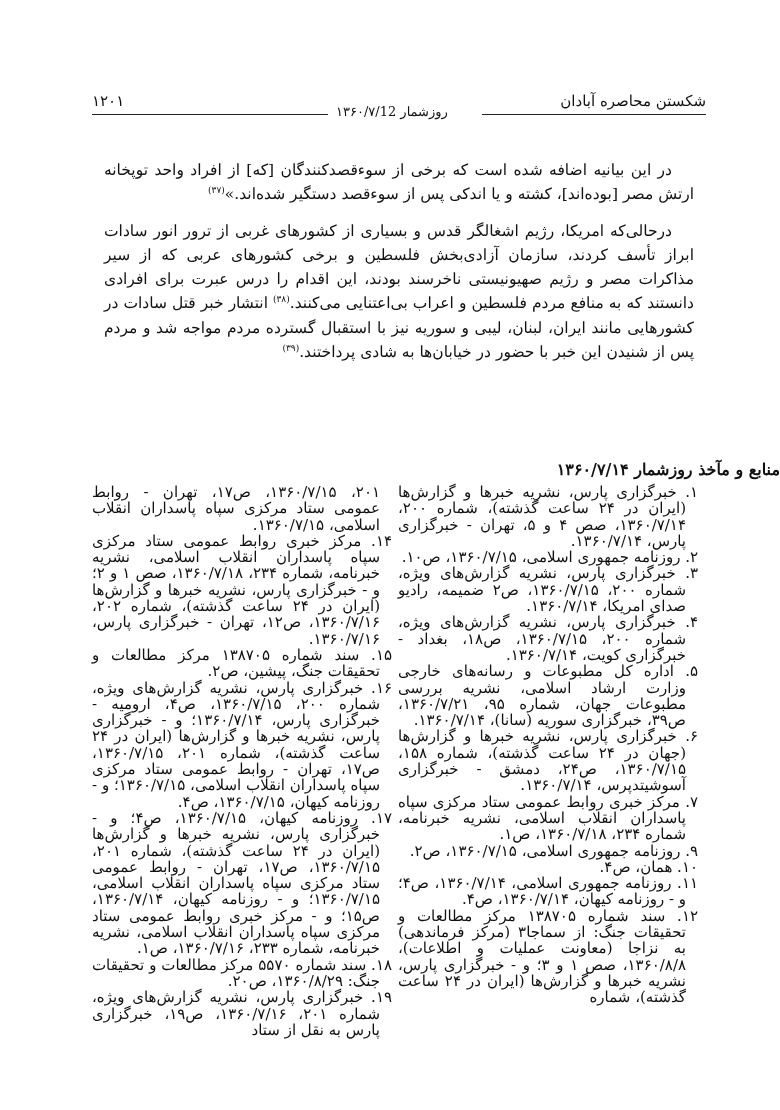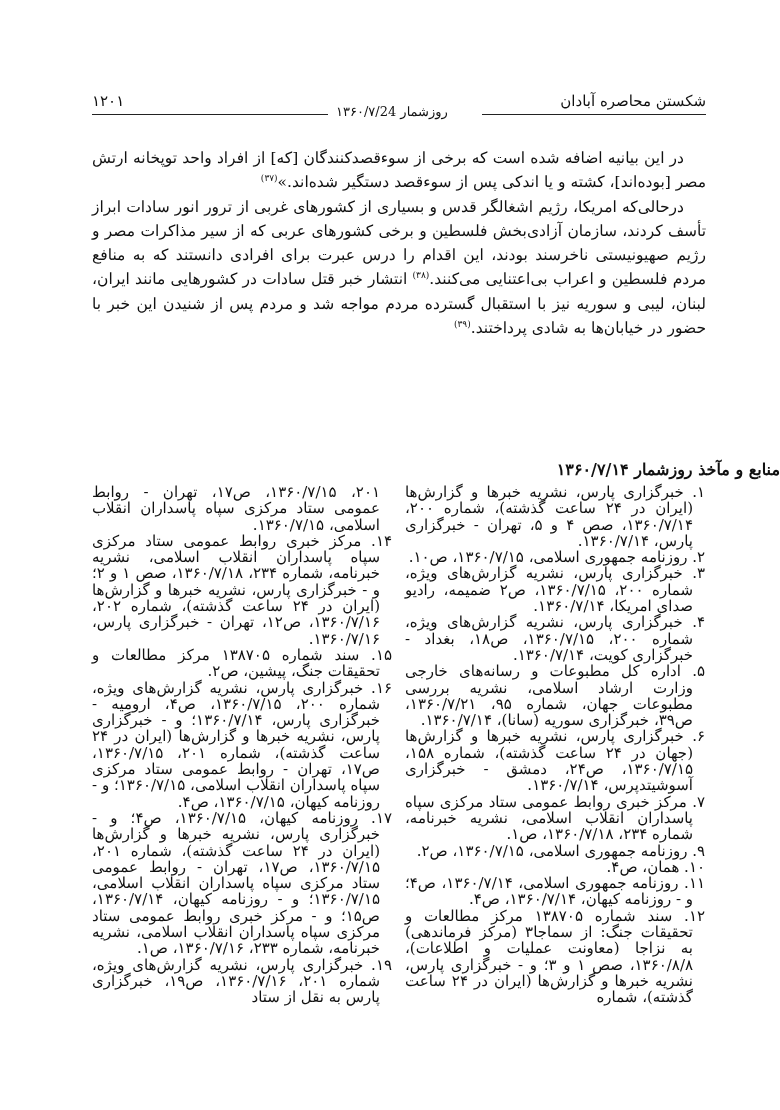--- a/index.html
+++ b/index.html
@@ -23,44 +23,44 @@
   .header .rule-left { left:0; width:236px; }
   .header .rule-right { left:390px; width:224px; }
   .header .diary-label {
     position:absolute; left:244px; top:12px; font-size:13px; direction:rtl;
   }
   .body-text {
     position:absolute; left:92px; top:146px; width:614px;
     font-size:15.5px; line-height:24.3px; text-align:justify;
     text-align-last:right;
   }
-  .body-text p { margin:0; text-indent:22px; }
+  .body-text p { margin:12px; text-indent:22px; }
   .body-text p.first { text-indent:22px; }
   sup { font-size:9px; vertical-align:6px; line-height:0; }
   .refs-title {
     position:absolute; left:0; width:780px; top:460px; text-align:right;
     font-size:16px; font-weight:bold;
   }
   .refs {
     position:absolute; top:484px; width:300px;
     font-size:15px; line-height:16.3px; text-align:justify;
   }
-  .refs.right { right:75px; }
+  .refs.right { right:82px; }
   .refs.left { left:92px; }
   .ref { padding-right:12px; text-indent:-12px; margin:0; }
   .ref.cont { padding-right:12px; text-indent:0; }
 </style>
 </head>
 <body>
 
 <div class="header">
   <span class="book-title">شکستن محاصره آبادان</span>
   <span class="page-number">۱۲۰۱</span>
   <div class="rule rule-left"></div>
-  <span class="diary-label">روزشمار ۱۳۶۰/۷/24</span>
+  <span class="diary-label">روزشمار ۱۳۶۰/۷/12</span>
   <div class="rule rule-right"></div>
 </div>
 
 <div class="body-text">
   <p class="first"><span>در این بیانیه اضافه شده است که برخی از سوءقصدکنندگان [که] از افراد واحد توپخانه ارتش مصر [بوده‌اند]، کشته و یا اندکی پس از سوءقصد دستگیر شده‌اند.»</span><sup>(۳۷)</sup></p>
   <p><span>درحالی‌که امریکا، رژیم اشغالگر قدس و بسیاری از کشورهای غربی از ترور انور سادات ابراز تأسف کردند، سازمان آزادی‌بخش فلسطین و برخی کشورهای عربی که از سیر مذاکرات مصر و رژیم صهیونیستی ناخرسند بودند، این اقدام را درس عبرت برای افرادی دانستند که به منافع مردم فلسطین و اعراب بی‌اعتنایی می‌کنند.</span><sup>(۳۸)</sup><span> انتشار خبر قتل سادات در کشورهایی مانند ایران، لبنان، لیبی و سوریه نیز با استقبال گسترده مردم مواجه شد و مردم پس از شنیدن این خبر با حضور در خیابان‌ها به شادی پرداختند.</span><sup>(۳۹)</sup></p>
 </div>
 
 <div class="refs-title">منابع و مآخذ روزشمار ۱۳۶۰/۷/۱۴</div>
 
@@ -77,14 +77,15 @@
   <p class="ref">۱۱. روزنامه جمهوری اسلامی، ۱۳۶۰/۷/۱۴، ص۴؛ و - روزنامه کیهان، ۱۳۶۰/۷/۱۴، ص۴.</p>
   <p class="ref">۱۲. سند شماره ۱۳۸۷۰۵ مرکز مطالعات و تحقیقات جنگ: از سماجا۳ (مرکز فرماندهی) به نزاجا (معاونت عملیات و اطلاعات)، ۱۳۶۰/۸/۸، صص ۱ و ۳؛ و - خبرگزاری پارس، نشریه خبرها و گزارش‌ها (ایران در ۲۴ ساعت گذشته)، شماره</p>
 </div>
 
 <div class="refs left">
   <p class="ref cont">۲۰۱، ۱۳۶۰/۷/۱۵، ص۱۷، تهران - روابط عمومی ستاد مرکزی سپاه پاسداران انقلاب اسلامی، ۱۳۶۰/۷/۱۵.</p>
   <p class="ref">۱۴. مرکز خبری روابط عمومی ستاد مرکزی سپاه پاسداران انقلاب اسلامی، نشریه خبرنامه، شماره ۲۳۴، ۱۳۶۰/۷/۱۸، صص ۱ و ۲؛ و - خبرگزاری پارس، نشریه خبرها و گزارش‌ها (ایران در ۲۴ ساعت گذشته)، شماره ۲۰۲، ۱۳۶۰/۷/۱۶، ص۱۲، تهران - خبرگزاری پارس، ۱۳۶۰/۷/۱۶.</p>
   <p class="ref">۱۵. سند شماره ۱۳۸۷۰۵ مرکز مطالعات و تحقیقات جنگ، پیشین، ص۲.</p>
   <p class="ref">۱۶. خبرگزاری پارس، نشریه گزارش‌های ویژه، شماره ۲۰۰، ۱۳۶۰/۷/۱۵، ص۴، ارومیه - خبرگزاری پارس، ۱۳۶۰/۷/۱۴؛ و - خبرگزاری پارس، نشریه خبرها و گزارش‌ها (ایران در ۲۴ ساعت گذشته)، شماره ۲۰۱، ۱۳۶۰/۷/۱۵، ص۱۷، تهران - روابط عمومی ستاد مرکزی سپاه پاسداران انقلاب اسلامی، ۱۳۶۰/۷/۱۵؛ و - روزنامه کیهان، ۱۳۶۰/۷/۱۵، ص۴.</p>
   <p class="ref">۱۷. روزنامه کیهان، ۱۳۶۰/۷/۱۵، ص۴؛ و - خبرگزاری پارس، نشریه خبرها و گزارش‌ها (ایران در ۲۴ ساعت گذشته)، شماره ۲۰۱، ۱۳۶۰/۷/۱۵، ص۱۷، تهران - روابط عمومی ستاد مرکزی سپاه پاسداران انقلاب اسلامی، ۱۳۶۰/۷/۱۵؛ و - روزنامه کیهان، ۱۳۶۰/۷/۱۴، ص۱۵؛ و - مرکز خبری روابط عمومی ستاد مرکزی سپاه پاسداران انقلاب اسلامی، نشریه خبرنامه، شماره ۲۳۳، ۱۳۶۰/۷/۱۶، ص۱.</p>
+  <p class="ref">۱۸. سند شماره ۵۵۷۰ مرکز مطالعات و تحقیقات جنگ: ۱۳۶۰/۸/۲۹، ص۲۰.</p>
   <p class="ref">۱۹. خبرگزاری پارس، نشریه گزارش‌های ویژه، شماره ۲۰۱، ۱۳۶۰/۷/۱۶، ص۱۹، خبرگزاری پارس به نقل از ستاد</p>
 </div>
 
 </body></html>

